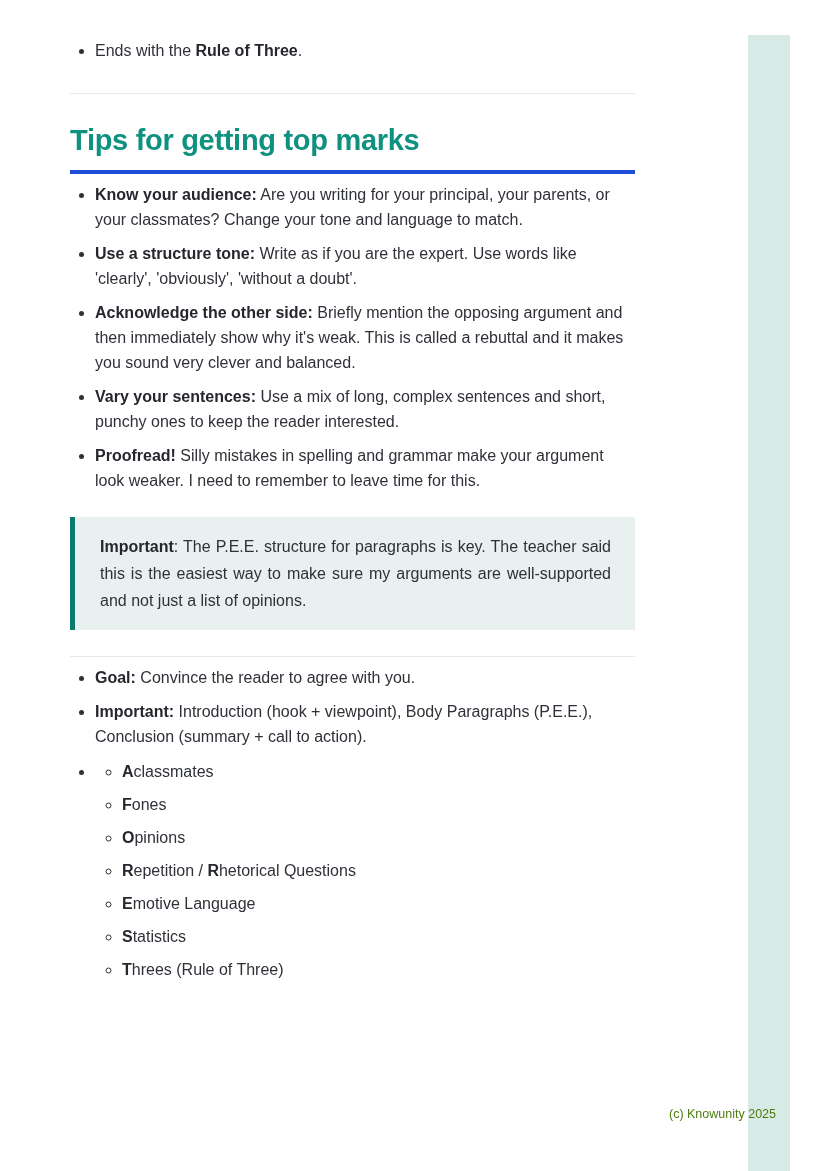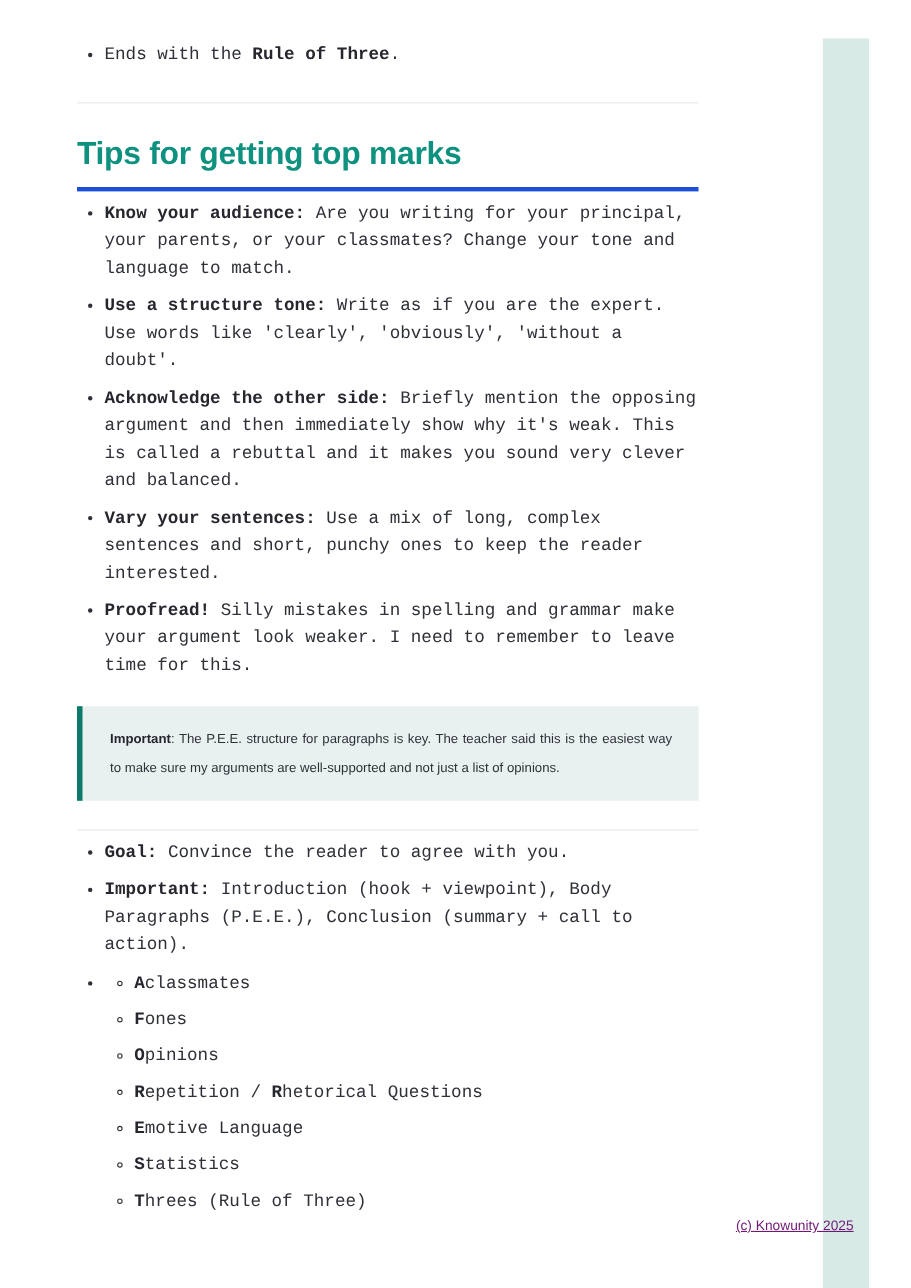--- a/index.html
+++ b/index.html
@@ -26,21 +26,20 @@
     position: absolute;
     left: 70px;
     top: 0;
     width: 565px;
     z-index: 2;
   }
   ul.bullets {
     margin: 8px 0 0 0;
     padding-left: 25px;
     list-style: disc;
-    font-family: Liberation Mono, monospace;
   }
   ul.bullets li {
     margin-bottom: 9px;
     font-size: 16px;
     line-height: 25px;
     color: #2f3138;
   }
   ul.bullets.intro { margin-top: 38px; }
   ul.bullets.intro li { margin-bottom: 0; }
   b, .bold { font-weight: 700; color: #26272e; }
@@ -61,43 +60,42 @@
     border-bottom: 4px solid #1d4ed8;
   }
   .callout {
     margin-top: 24px;
     background: #e9f1f0;
     border-left: 5px solid #0c7a6b;
     padding: 16px 24px 16px 25px;
   }
   .callout p {
     margin: 0;
-    font-size: 12px;
+    font-size: 16px;
     line-height: 27px;
     text-align: justify;
     color: #2f3138;
   }
   ul.sub {
     margin: 10px 0 0 0;
     padding-left: 27px;
     list-style: circle;
   }
   ul.sub li {
     margin-bottom: 12px;
     font-size: 16px;
     line-height: 21px;
   }
   .footer-note {
     position: absolute;
     right: 52px;
     bottom: 50px;
     font-size: 12.5px;
-    color: #701a75;
+    color: #4d7c0f;
     z-index: 3;
-    text-decoration: underline;
   }
 </style>
 </head>
 <body>
 
 <div class="side-strip"></div>
 
 <div class="content">
 
   <ul class="bullets intro">

